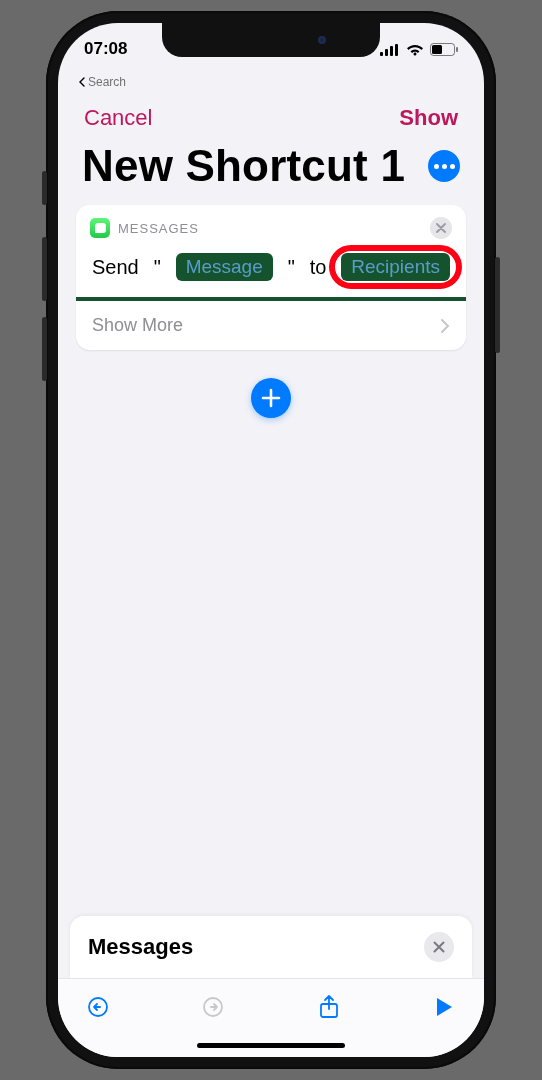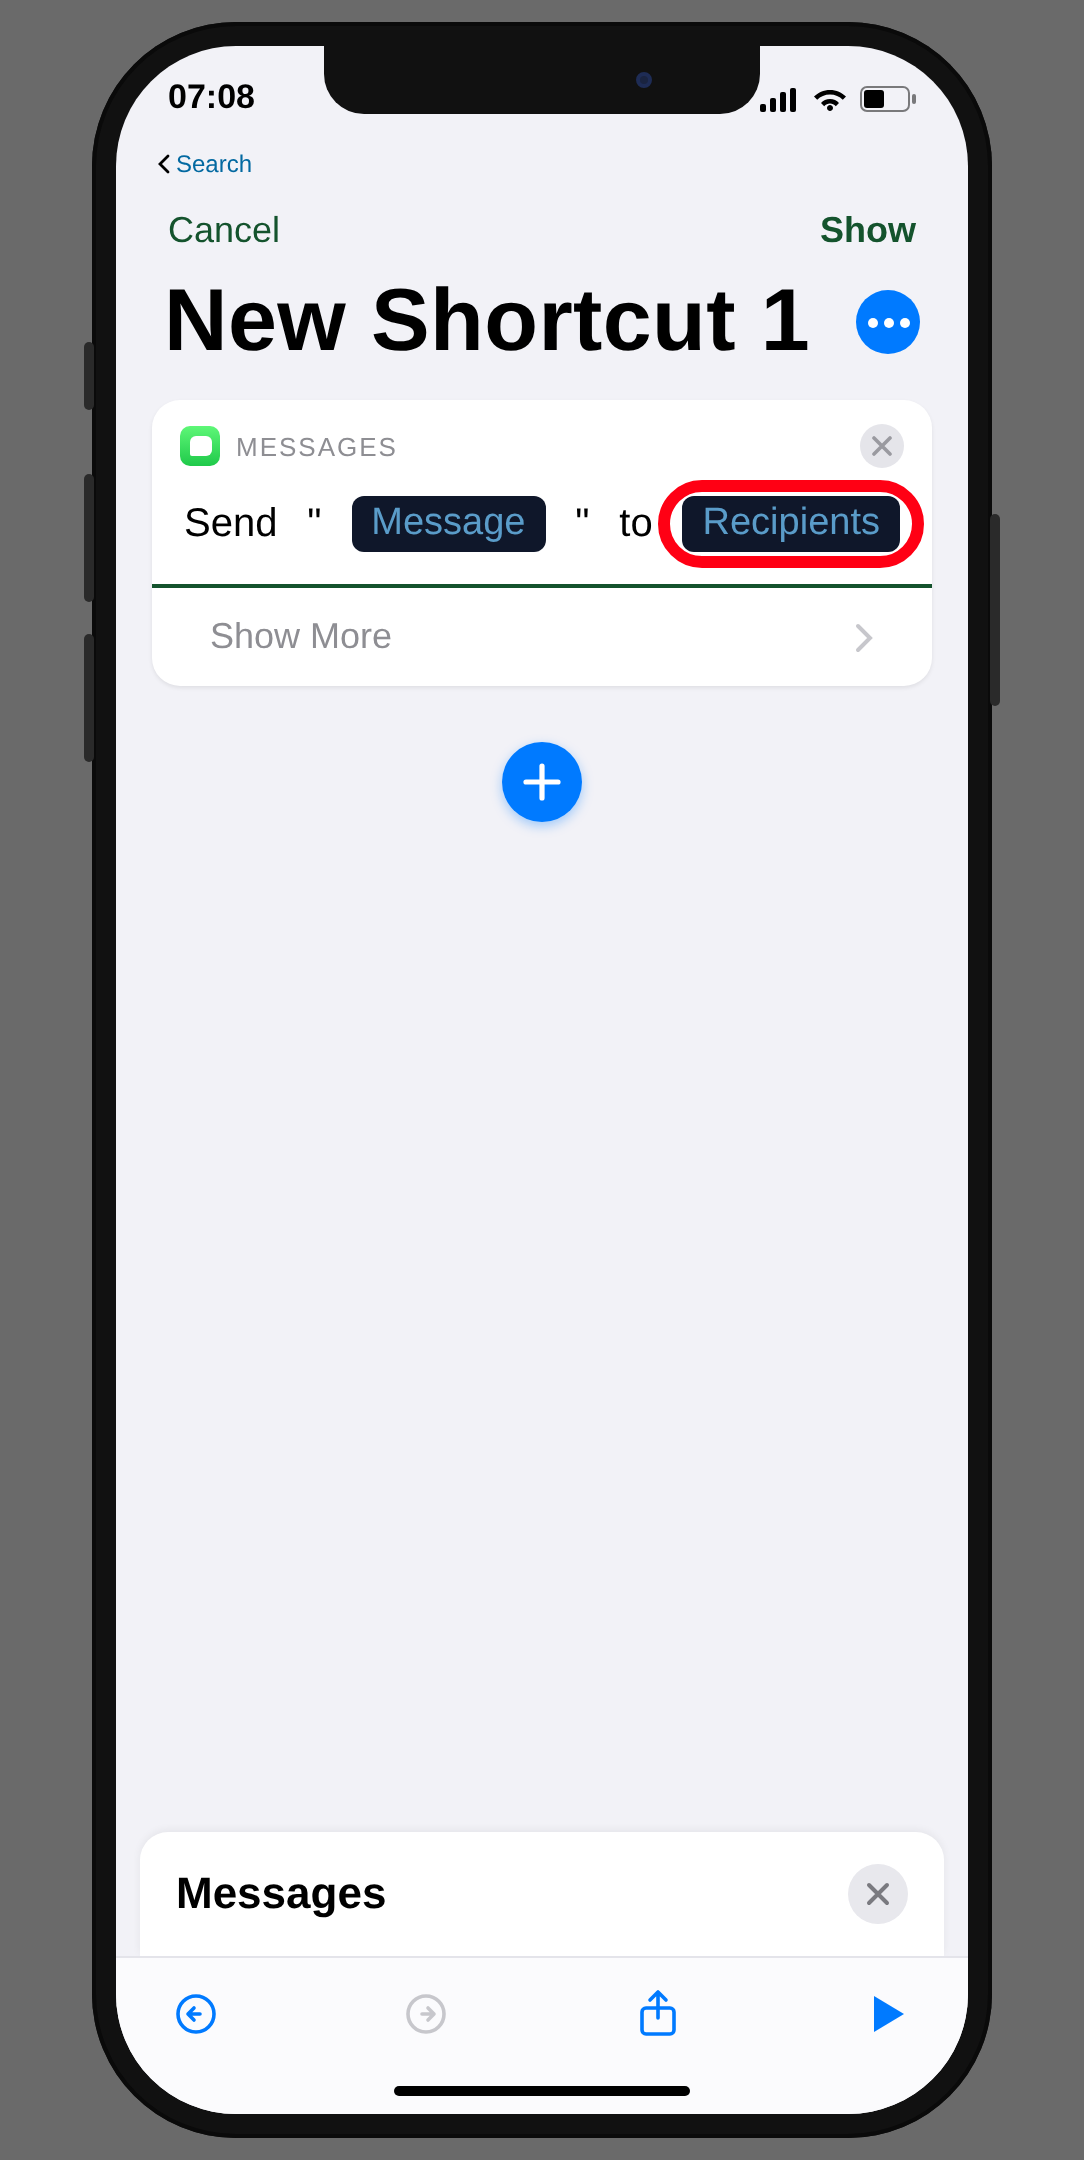--- a/index.html
+++ b/index.html
@@ -8,38 +8,38 @@
     .side-btn { position: absolute; background:#2a2a2a; border-radius:3px; }
     .side-left-1 { left:-4px; top:160px; width:5px; height:34px; }
     .side-left-2 { left:-4px; top:226px; width:5px; height:64px; }
     .side-left-3 { left:-4px; top:306px; width:5px; height:64px; }
     .side-right  { right:-4px; top:246px; width:5px; height:96px; }
     .screen { width: 100%; height: 100%; background: #f2f2f7; border-radius: 60px; overflow: hidden; position: relative; display:flex; flex-direction:column; }
     .notch { position: absolute; top: 0; left: 50%; transform: translateX(-50%); width: 218px; height: 34px; background: #111; border-bottom-left-radius: 20px; border-bottom-right-radius: 20px; z-index: 20; display:flex; align-items:center; justify-content:flex-end; padding-right:54px; }
     .notch .dot { width:8px; height:8px; background:#1a2440; border-radius:50%; border:2px solid #1e2c55; }
     .statusbar { height: 56px; display:flex; justify-content:space-between; align-items:flex-start; padding: 16px 26px 0; font-size: 17px; font-weight: 600; color:#000; }
     .statusbar .right { display:flex; align-items:center; gap:6px; padding-top:4px; }
-    .backline { padding: 0 20px; font-size:12px; color:#0369a1; display:flex; align-items:center; gap:2px; margin-top:-4px; }
+    .backline { padding: 0 20px; font-size:12px; color:#737373; display:flex; align-items:center; gap:2px; margin-top:-4px; }
     .nav { display:flex; justify-content:space-between; padding: 16px 26px 4px; }
-    .nav a { color:#14532d; font-size:18px; text-decoration:none; }
+    .nav a { color:#be185d; font-size:22px; text-decoration:none; }
     .nav .next { font-weight:600; }
     .titlebar { display:flex; justify-content:space-between; align-items:center; padding: 6px 24px 14px; }
     .titlebar h1 { font-size:44px; font-weight:700; letter-spacing:0.2px; }
     .more-dot { width:32px; height:32px; background:#007aff; border-radius:50%; display:flex; align-items:center; justify-content:center; gap:3px; }
     .more-dot span { width:5px; height:5px; background:#fff; border-radius:50%; }
     .card { margin: 0 18px; background:#fff; border-radius:14px; box-shadow:0 1px 2px rgba(0,0,0,0.08); overflow:hidden; }
     .card-head { display:flex; align-items:center; padding: 12px 14px 8px; gap:8px; font-size:13px; letter-spacing:1px; color:#8e8e93; font-weight:500; }
     .appicon { width:20px; height:20px; background:linear-gradient(#5ef777,#1fc94a); border-radius:5px; display:flex; align-items:center; justify-content:center; }
     .bubble { width:11px; height:10px; background:#fff; border-radius:3px 3px 3px 1px; }
     .card-head .close { margin-left:auto; width:22px; height:22px; background:#e5e5ea; border-radius:50%; display:flex; align-items:center; justify-content:center; color:#a0a0a5; font-size:13px; }
     .card-body { padding: 6px 16px 16px; font-size:20px; color:#000; display:flex; align-items:center; flex-wrap:wrap; gap:4px;justify-content:space-between; }
-    .pill { background:#0f172a; color:#5a9cc9; padding: 3px 10px; border-radius:6px; font-size:19px; }
+    .pill { background:#14532d; color:#5a9cc9; padding: 3px 10px; border-radius:6px; font-size:19px; }
     .hl { position:relative; display:inline-flex; }
     .hl::after { content:""; position:absolute; inset:-8px -12px; border:6px solid #ff0014; border-radius:28px; pointer-events:none; }
-    .card-more { border-top:2px solid #14532d; padding:14px 29px; display:flex; justify-content:space-between; align-items:center; color:#8e8e93; font-size:18px; }
+    .card-more { border-top:4px solid #14532d; padding:14px 16px; display:flex; justify-content:space-between; align-items:center; color:#8e8e93; font-size:18px; }
     .addbtn { width:40px; height:40px; background:#007aff; border-radius:50%; display:flex; align-items:center; justify-content:center; color:#fff; font-size:28px; font-weight:400; margin:28px auto 0; box-shadow:0 2px 6px rgba(0,122,255,.35); }
     .spacer { flex:1; }
     .bottom-card { margin: 0 12px; background:#fff; border-top-left-radius:14px; border-top-right-radius:14px; padding:16px 18px; display:flex; justify-content:space-between; align-items:center; box-shadow:0 -1px 4px rgba(0,0,0,.06); }
     .bottom-card h2 { font-size:22px; font-weight:700; }
     .bottom-card .close { width:30px; height:30px; background:#e8e8ed; border-radius:50%; display:flex; align-items:center; justify-content:center; color:#7a7a80; font-weight:600; font-size:16px; }
     .toolbar { background:#fbfbfd; padding:14px 26px 12px; display:flex; justify-content:space-between; align-items:center; border-top:1px solid #e4e4ea; }
     .toolbar .ic { width:28px; height:28px; display:flex; align-items:center; justify-content:center; }
     .homebar { height:24px; display:flex; align-items:center; justify-content:center; background:#fbfbfd; }
     .homebar div { width:148px; height:5px; background:#000; border-radius:3px; }
     svg { display:block; }

